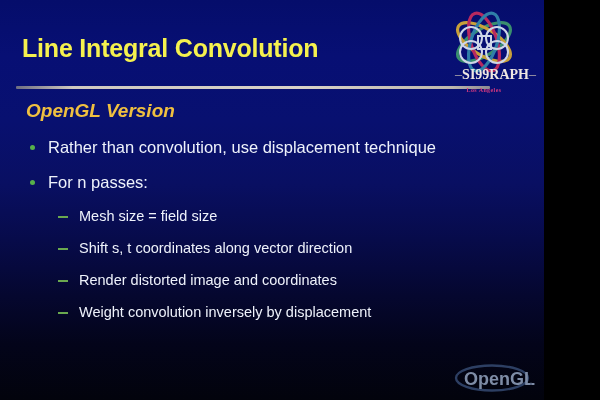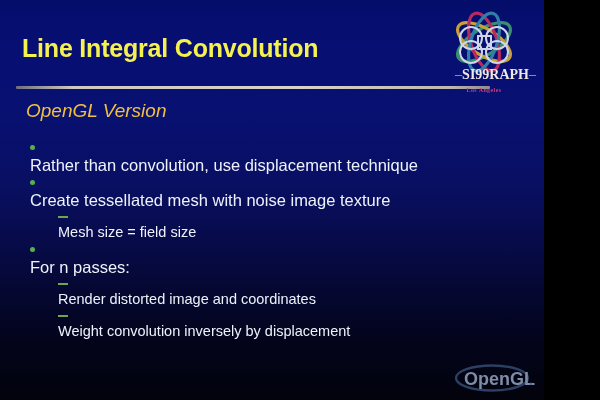--- a/index.html
+++ b/index.html
@@ -82,39 +82,38 @@
     color: #d2387f;
     letter-spacing: 0.4px;
   }
 
   
   .subtitle {
     position: absolute;
     left: 26px;
     top: 100px;
     font-size: 19px;
-    font-weight: normal;
+    font-weight: bold;
     font-style: italic;
     color: #f0c040;
     white-space: nowrap;
   }
 
   
   .body {
     position: absolute;
     left: 0;
     top: 132px;
     width: 600px;
   }
   .bullet {
     position: relative;
     display: flex;
     align-items: flex-start;
     color: #eef2fb;
-    flex-direction: column;
   }
   .bullet.lvl1 {
     padding-left: 30px;
     font-size: 16.5px;
     height: 35px;
     line-height: 30px;
   }
   .bullet.lvl2 {
     padding-left: 58px;
     font-size: 14.5px;
@@ -179,29 +178,29 @@
 
   <div class="subtitle">OpenGL Version</div>
 
   <div class="body">
       <div class="bullet lvl1">
         <span class="marker-dot"></span>
         <span class="bullet-text">Rather than convolution, use displacement technique</span>
       </div>
       <div class="bullet lvl1">
         <span class="marker-dot"></span>
-        <span class="bullet-text">Create tessellated mesh with noise image texture</span>
+        <span class="bullet-text">For n passes:</span>
       </div>
       <div class="bullet lvl2">
         <span class="marker-dash"></span>
         <span class="bullet-text">Mesh size = field size</span>
       </div>
-      <div class="bullet lvl1">
-        <span class="marker-dot"></span>
-        <span class="bullet-text">For n passes:</span>
+      <div class="bullet lvl2">
+        <span class="marker-dash"></span>
+        <span class="bullet-text">Shift s, t coordinates along vector direction</span>
       </div>
       <div class="bullet lvl2">
         <span class="marker-dash"></span>
         <span class="bullet-text">Render distorted image and coordinates</span>
       </div>
       <div class="bullet lvl2">
         <span class="marker-dash"></span>
         <span class="bullet-text">Weight convolution inversely by displacement</span>
       </div>
     </div>

